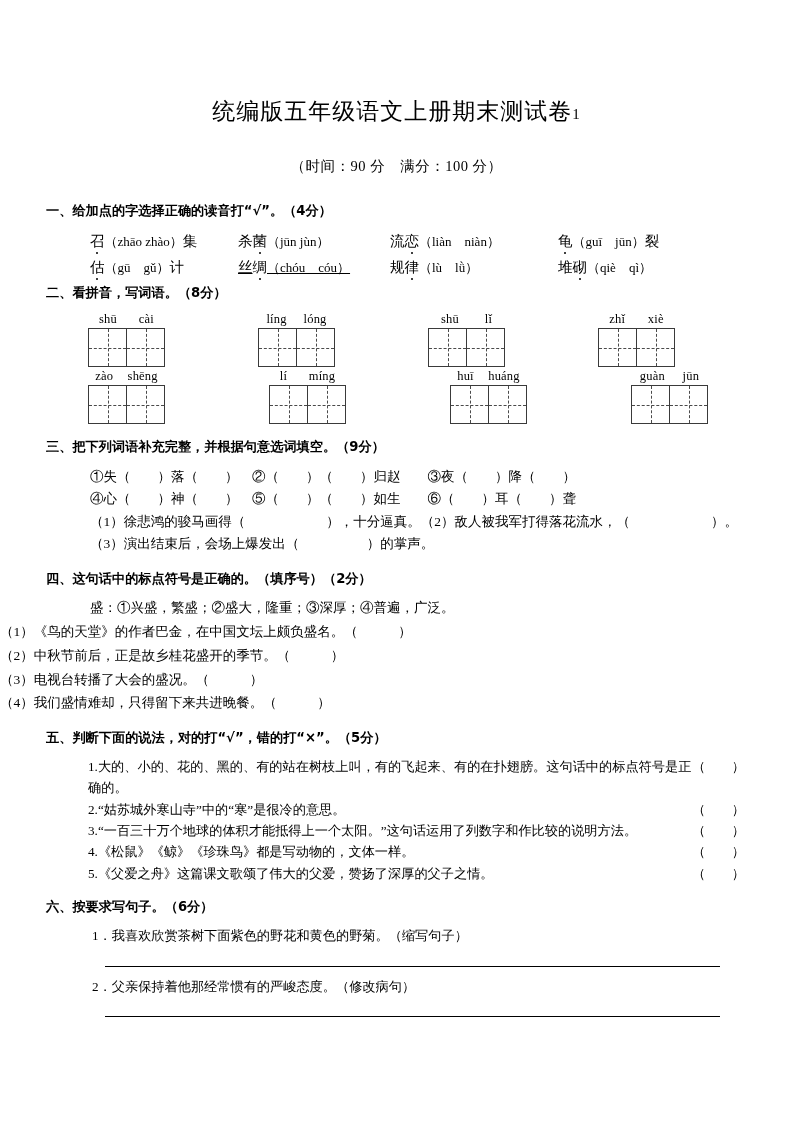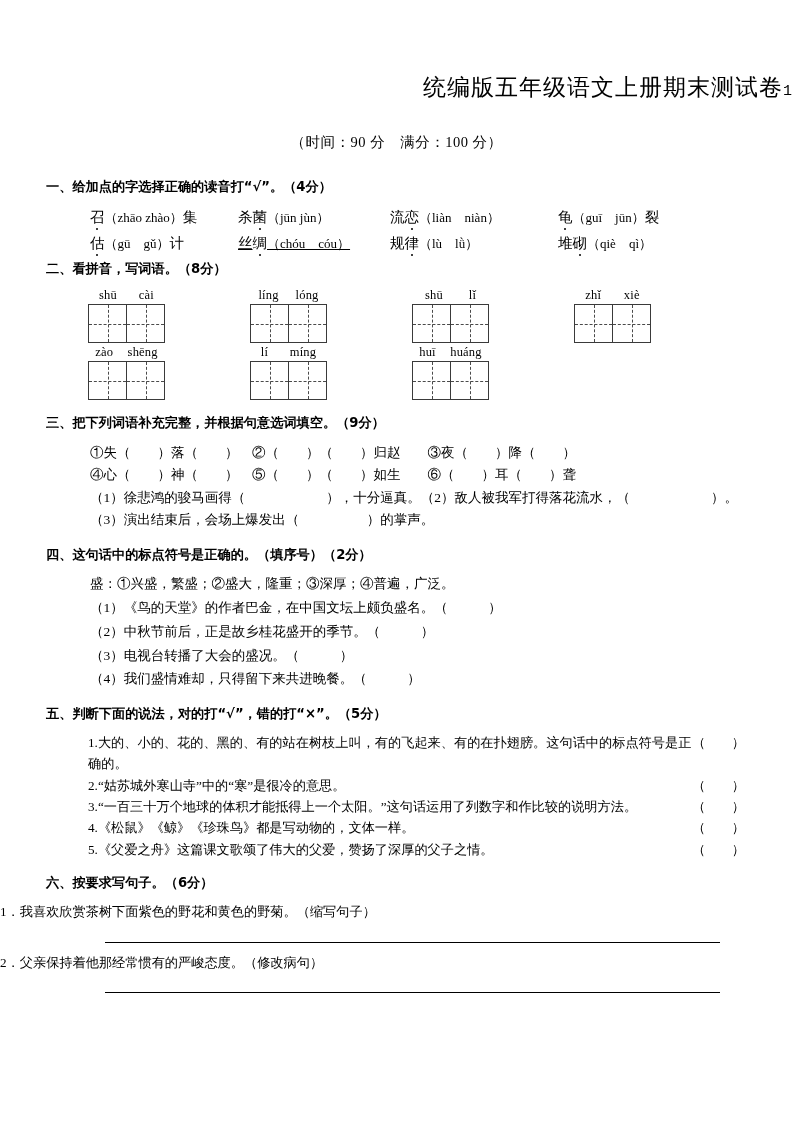--- a/index.html
+++ b/index.html
@@ -18,26 +18,26 @@
   .page {
     position: relative;
     width: 793px;
     height: 1122px;
     padding: 0;
     box-sizing: border-box;
   }
 
   
   .title {
-    text-align: right;
-    font-family: Liberation Mono, monospace;
+    text-align: center;
+    font-family: Liberation Serif, serif;
     font-size: 23px;
     letter-spacing: 1px;
     margin: 0;
-    padding-top: 72px;
+    padding-top: 96px;
     font-weight: normal;
   }
   .title .title-num {
     font-size: 15px;
     vertical-align: baseline;
   }
   .subtitle {
     text-align: center;
     font-size: 14.5px;
     margin-top: 30px;
@@ -83,20 +83,21 @@
     background: #000;
     border-radius: 50%;
   }
 
   
   .s2-wrap { margin-top: 10px; }
   .s2-row {
     display: flex;
     margin-left: 88px;
     margin-bottom: 2px;
+    gap: 8px;
   }
   .s2-cellgroup {
     width: 162px;
     display: flex;
     flex-direction: column;
     align-items: flex-start;
   }
   .s2-py {
     display: flex;
     width: 77px;
@@ -152,21 +153,20 @@
   }
 
   
   .s4-wrap { margin-top: 9px; }
   .s4-head-line {
     margin-left: 90px;
     font-size: 13.5px;
     line-height: 1.7;
   }
   .s4-item {
-    margin-left: 90px;
     font-size: 13.5px;
     line-height: 1.75;
   }
 
   
   .s5-wrap { margin-top: 9px; }
   .s5-item {
     margin-left: 88px;
     margin-right: 48px;
     font-size: 13.2px;
@@ -176,20 +176,21 @@
   .s5-text { display: block; }
   .s5-brk {
     float: right;
     letter-spacing: 0;
   }
   .clearfix::after { content: ""; display: block; clear: both; }
 
   
   .s6-wrap { margin-top: 9px; }
   .s6-item {
+    margin-left: 92px;
     font-size: 13.2px;
     line-height: 1.7;
   }
   .answer-line {
     margin-left: 105px;
     width: 615px;
     border-bottom: 1.3px solid #000;
     height: 1px;
     margin-top: 17px;
     margin-bottom: 9px;
@@ -281,21 +282,21 @@
             <span>zhǐ</span>
             <span>xiè</span>
           </div>
           <div class="tzg">
             <div class="cell"></div>
             <div class="cell"></div>
           </div>
         </div>
       </div>
 
-      <div class="s2-row" style="margin-top:2px;">
+      <div class="s2-row" style="margin-top:2px;justify-content:space-between;">
         <div class="s2-cellgroup">
           <div class="s2-py">
             <span>zào</span>
             <span>shēng</span>
           </div>
           <div class="tzg">
             <div class="cell"></div>
             <div class="cell"></div>
           </div>
         </div>
@@ -306,20 +307,30 @@
           </div>
           <div class="tzg">
             <div class="cell"></div>
             <div class="cell"></div>
           </div>
         </div>
         <div class="s2-cellgroup">
           <div class="s2-py">
             <span>huī</span>
             <span>huáng</span>
+          </div>
+          <div class="tzg">
+            <div class="cell"></div>
+            <div class="cell"></div>
+          </div>
+        </div>
+        <div class="s2-cellgroup">
+          <div class="s2-py">
+            <span>guàn</span>
+            <span>jūn</span>
           </div>
           <div class="tzg">
             <div class="cell"></div>
             <div class="cell"></div>
           </div>
         </div>
       </div>
 
     </div>
   </div>

